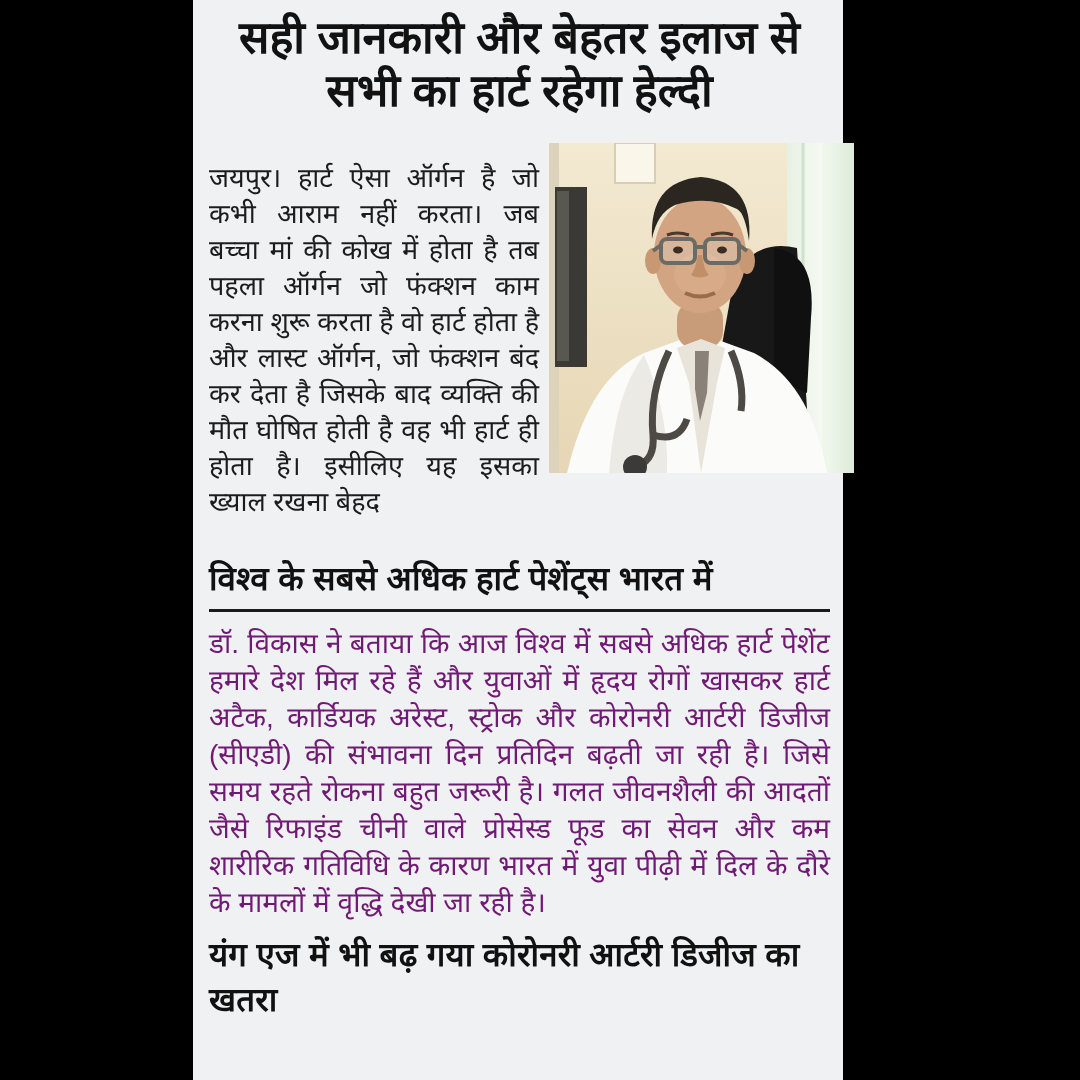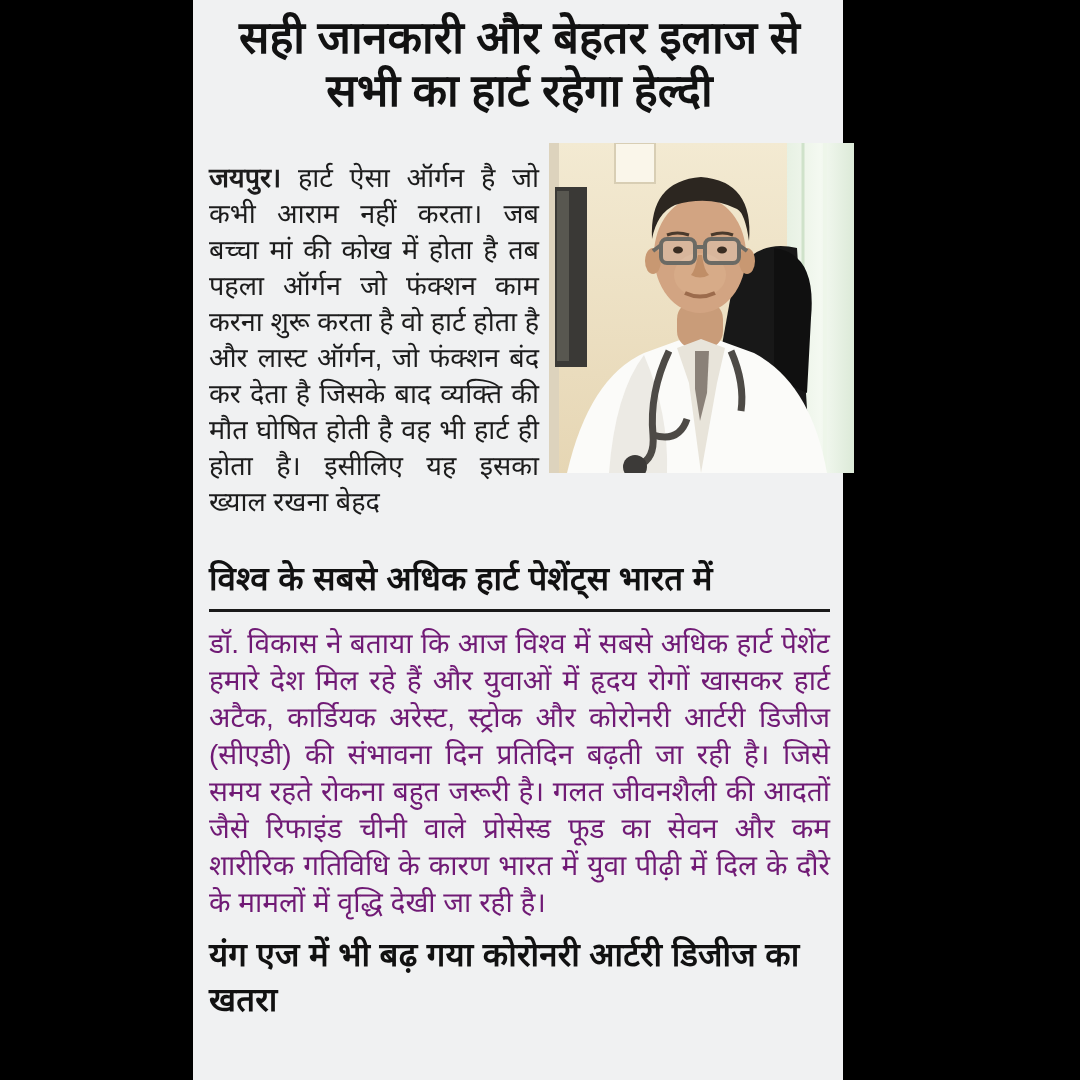--- a/index.html
+++ b/index.html
@@ -37,21 +37,21 @@
     margin-top: 16px;
   }
   .lead-col {
     width: 330px;
     flex: 0 0 330px;
     font-size: 27px;
     line-height: 36px;
     text-align: justify;
     color: #1c1c1c;
   }
-  .dateline { font-weight: bold; }
+  .dateline { font-weight: normal; }
   .photo-frame {
     width: 305px; height: 330px;
     margin-left: 10px;
     margin-top: 10px;
     flex: 0 0 305px;
     overflow: hidden;
   }
   .photo-frame svg { display: block; }
   .continuation {
     font-size: 28px;

